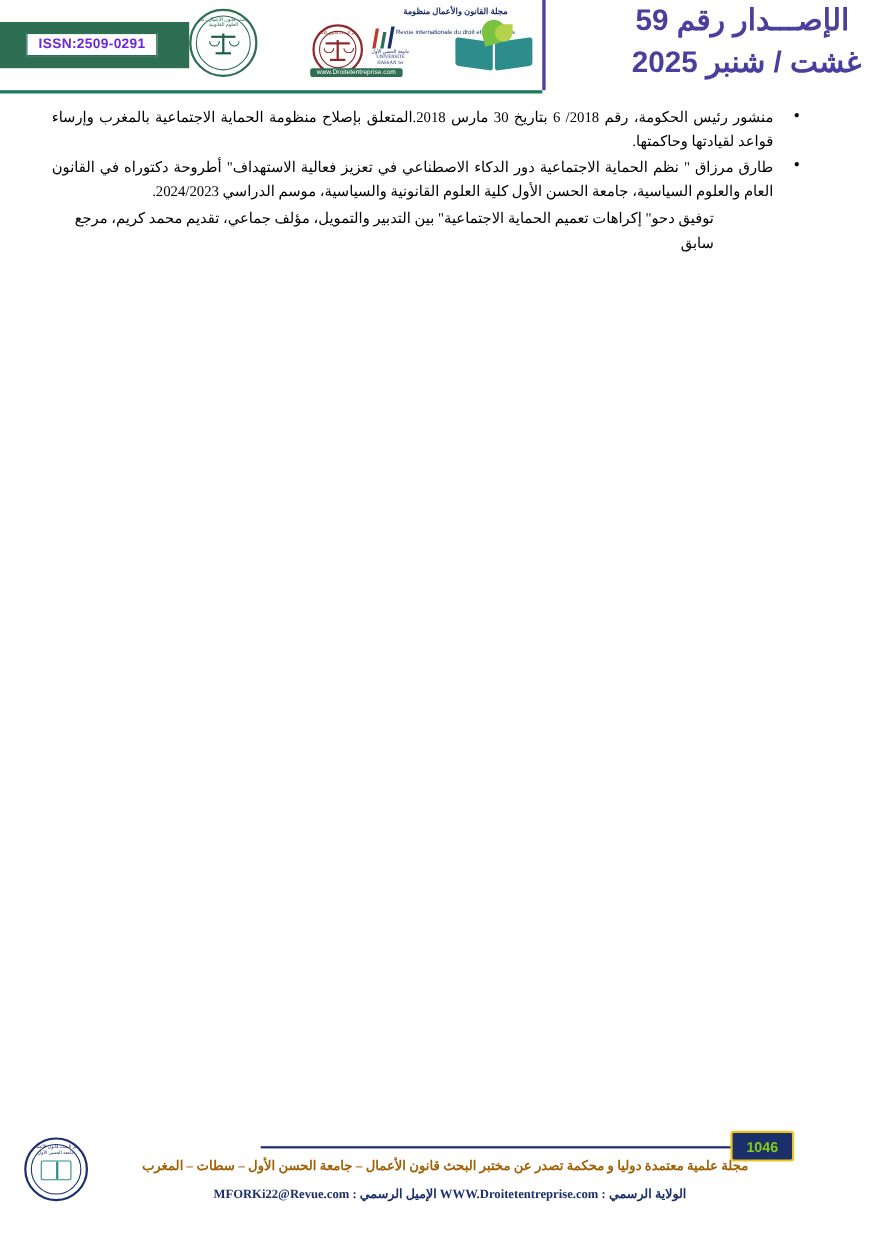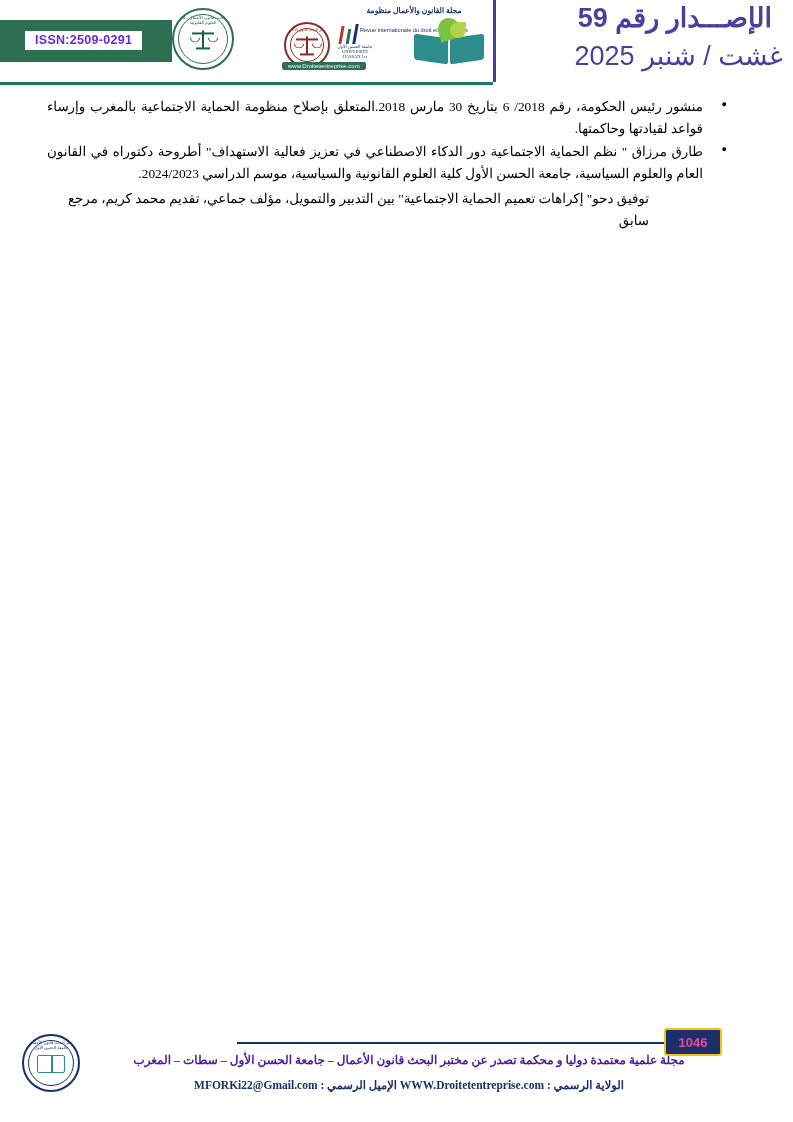--- a/index.html
+++ b/index.html
@@ -211,21 +211,21 @@
     font-size: 27px;
     color: #4b3f9e;
     white-space: nowrap;
     letter-spacing: -0.5px;
   }
   .issue-line2 {
     position: absolute;
     top: 40px;
     right: 10px;
     font-family: "Liberation Sans", sans-serif;
-    font-weight: normal;
+    font-weight: bold;
     font-size: 27px;
     color: #4b3f9e;
     white-space: nowrap;
     letter-spacing: -0.5px;
   }
 
   
   .content {
     position: absolute;
     top: 96px;
@@ -279,24 +279,24 @@
     right: 104px;
     width: 452px;
     height: 2px;
     background: #1b2f6b;
   }
   .footer-line1 {
     position: absolute;
     bottom: 54px;
     right: 104px;
     width: 560px;
-    text-align: center;
+    text-align: left;
     font-size: 12px;
     font-weight: bold;
-    color: #4c1d95;
+    color: #a16207;
     direction: rtl;
     margin-left: 32px;
   }
   .footer-line2 {
     position: absolute;
     bottom: 30px;
     right: 104px;
     width: 560px;
     text-align: center;
     font-size: 11.5px;
@@ -309,21 +309,21 @@
     unicode-bidi: embed;
     font-family: "Liberation Serif", serif;
   }
   .page-number {
     position: absolute;
     bottom: 66px;
     left: 664px;
     width: 58px;
     height: 28px;
     background: #1b2f6b;
-    color: #ec4899;
+    color: #84cc16;
     font-family: "Liberation Sans", sans-serif;
     font-weight: bold;
     font-size: 13px;
     display: flex;
     align-items: center;
     justify-content: center;
     border: 2px solid #f0c419;
     border-radius: 3px;
     box-sizing: border-box;
     direction: ltr;
@@ -446,21 +446,21 @@
 
 <div class="footer">
   <div class="footer-rule"></div>
 
   <div class="footer-line1">مجلة علمية معتمدة دوليا و محكمة تصدر عن مختبر البحث قانون الأعمال – جامعة الحسن الأول – سطات – المغرب</div>
 
   <div class="footer-line2">
     <span>الولاية الرسمي :</span>
     <span class="mail">WWW.Droitetentreprise.com</span>
     <span>الإميل الرسمي :</span>
-    <span class="mail">MFORKi22@Gmail.com</span>
+    <span class="mail">MFORKi22@Revue.com</span>
   </div>
 
   <div class="page-number">1046</div>
 
   <div class="footer-seal">
     <div class="fs-inner"></div>
     <div class="fs-text">مختبر البحث قانون الأعمال – جامعة الحسن الأول</div>
     <div class="fs-book"></div>
   </div>
 </div>

